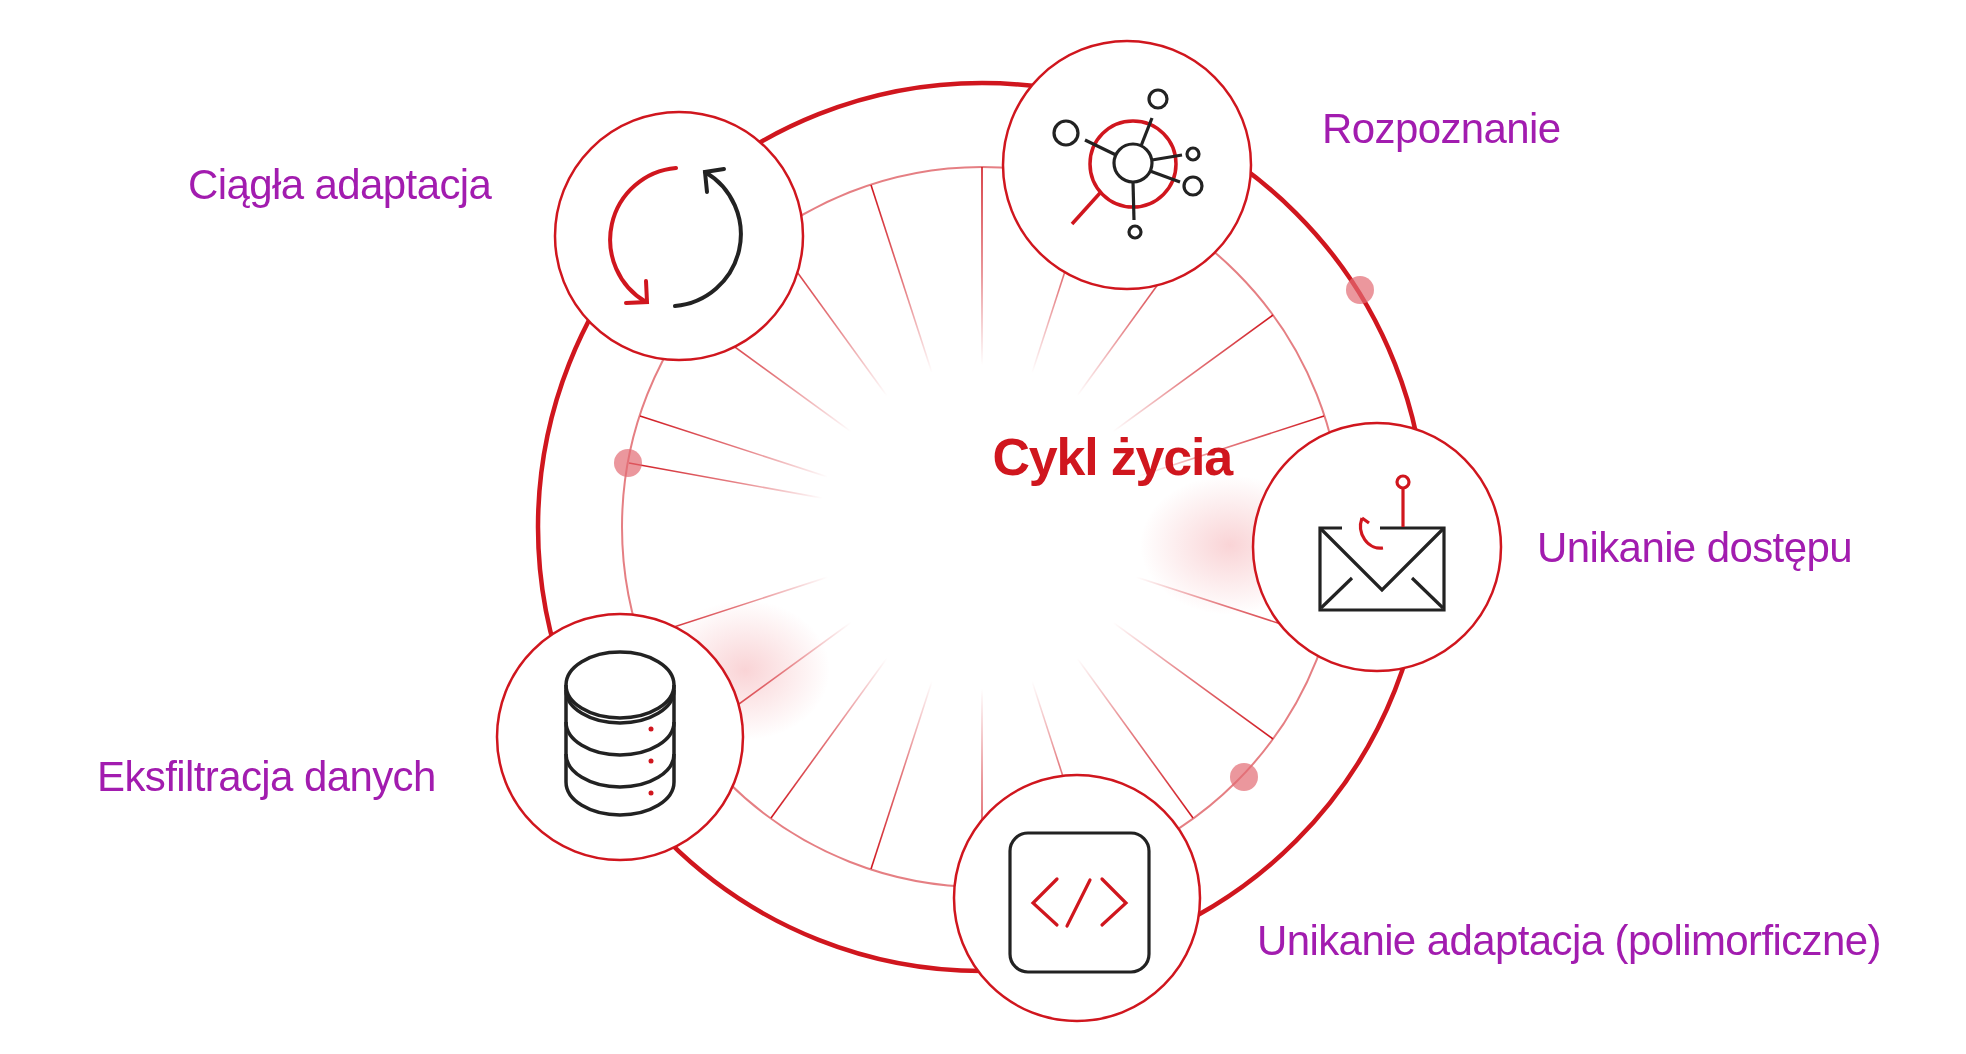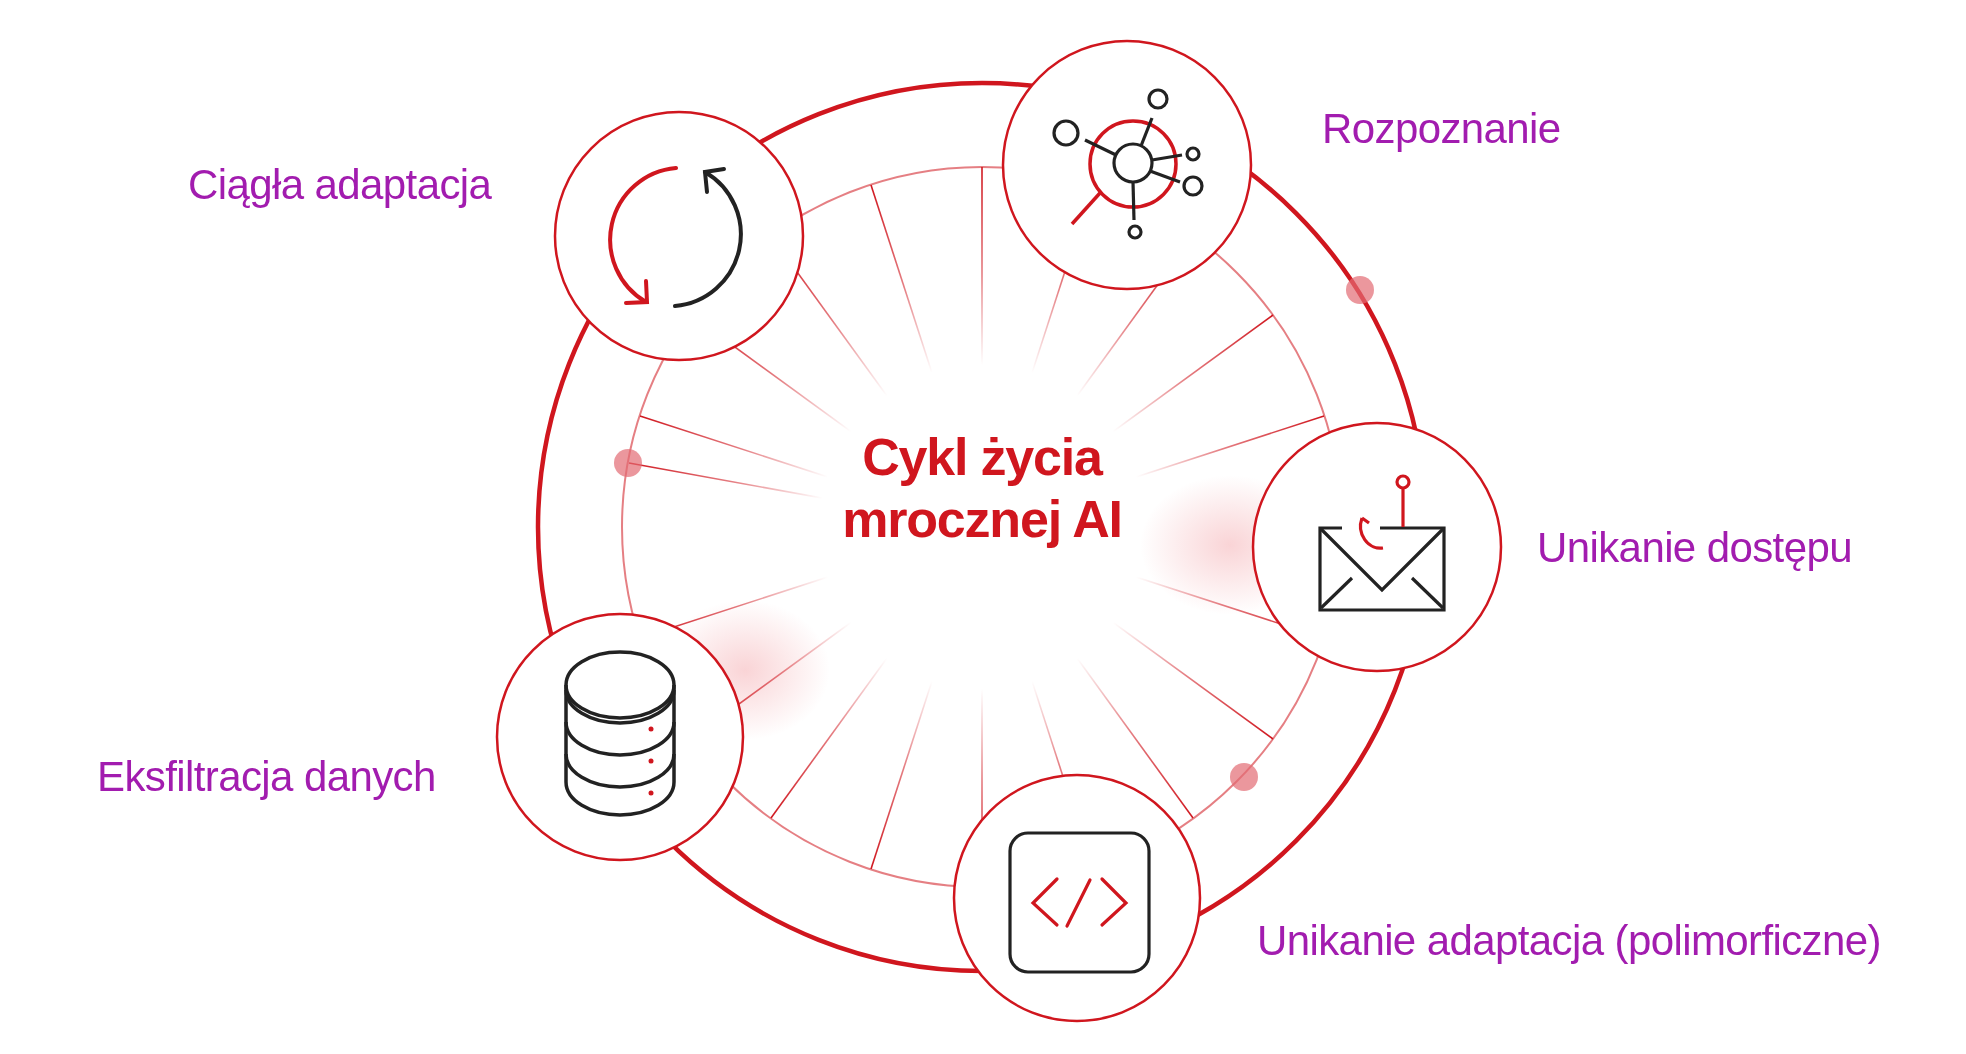--- a/index.html
+++ b/index.html
@@ -2,21 +2,21 @@
 <html><head>
   <meta charset="utf-8">
   <style>
     html, body { margin: 0; padding: 0; background: #ffffff; }
     body { width: 1966px; height: 1054px; position: relative; overflow: hidden;
            font-family: "Liberation Sans", "DejaVu Sans", sans-serif; }
     #stage { position: absolute; left: 0; top: 0; width: 1966px; height: 1054px; }
     .label { position: absolute; color: #a21caf; font-weight: normal; font-size: 42px;
              letter-spacing: -0.6px; white-space: nowrap; line-height: 1; }
     .center-title { position: absolute; left: 732px; top: 426px; width: 500px;
-                    text-align: center; color: #d0161e; font-weight: bold; font-size: 52px;
+                    text-align: right; color: #d0161e; font-weight: bold; font-size: 52px;
                     line-height: 62px; letter-spacing: -1.2px; }
     .center-title span { display: block; }
   </style>
 </head>
 <body>
 
 <svg id="stage" viewBox="0 0 1966 1054" xmlns="http://www.w3.org/2000/svg">
   <defs>
     <radialGradient id="glow" cx="50%" cy="50%" r="50%">
       <stop offset="0%" stop-color="#e63b45" stop-opacity="0.22"></stop>
@@ -131,20 +131,19 @@
     <g fill="#d0161e">
       <circle cx="651" cy="729" r="2.5"></circle>
       <circle cx="651" cy="761" r="2.5"></circle>
       <circle cx="651" cy="793" r="2.5"></circle>
     </g>
   </g>
 </svg>
 
 <div class="center-title">
   <span>Cykl życia</span>
-  <span>mrocznej AI</span>
 </div>
 
 <div class="label" style="left:1322px; top:108px;">Rozpoznanie</div>
 <div class="label" style="left:1537px; top:527px;">Unikanie dostępu</div>
 <div class="label" style="left:1257px; top:920px;">Unikanie adaptacja (polimorficzne)</div>
 <div class="label" style="left:97px; top:756px;">Eksfiltracja danych</div>
 <div class="label" style="left:188px; top:164px;">Ciągła adaptacja</div>
 
 </body></html>

